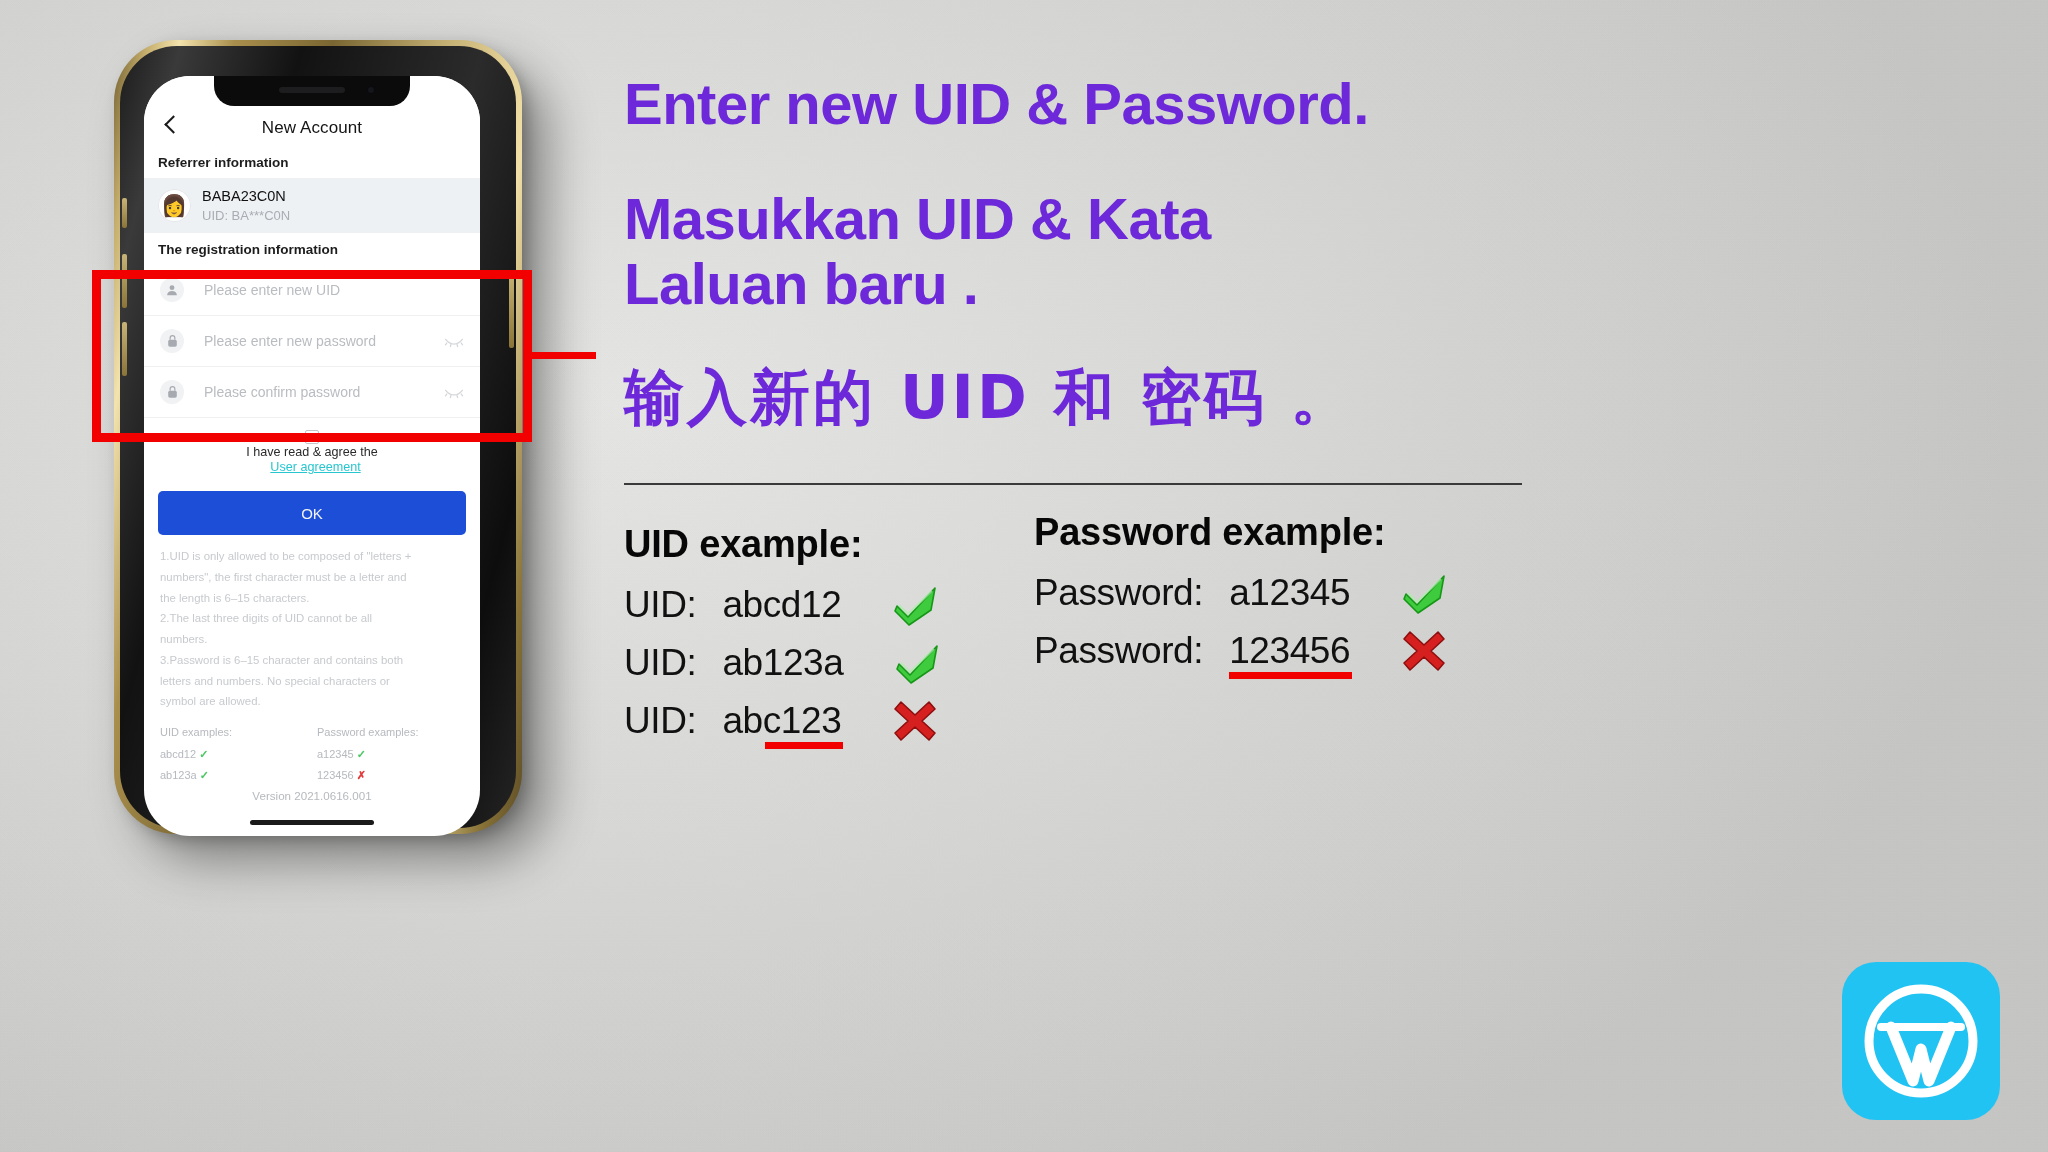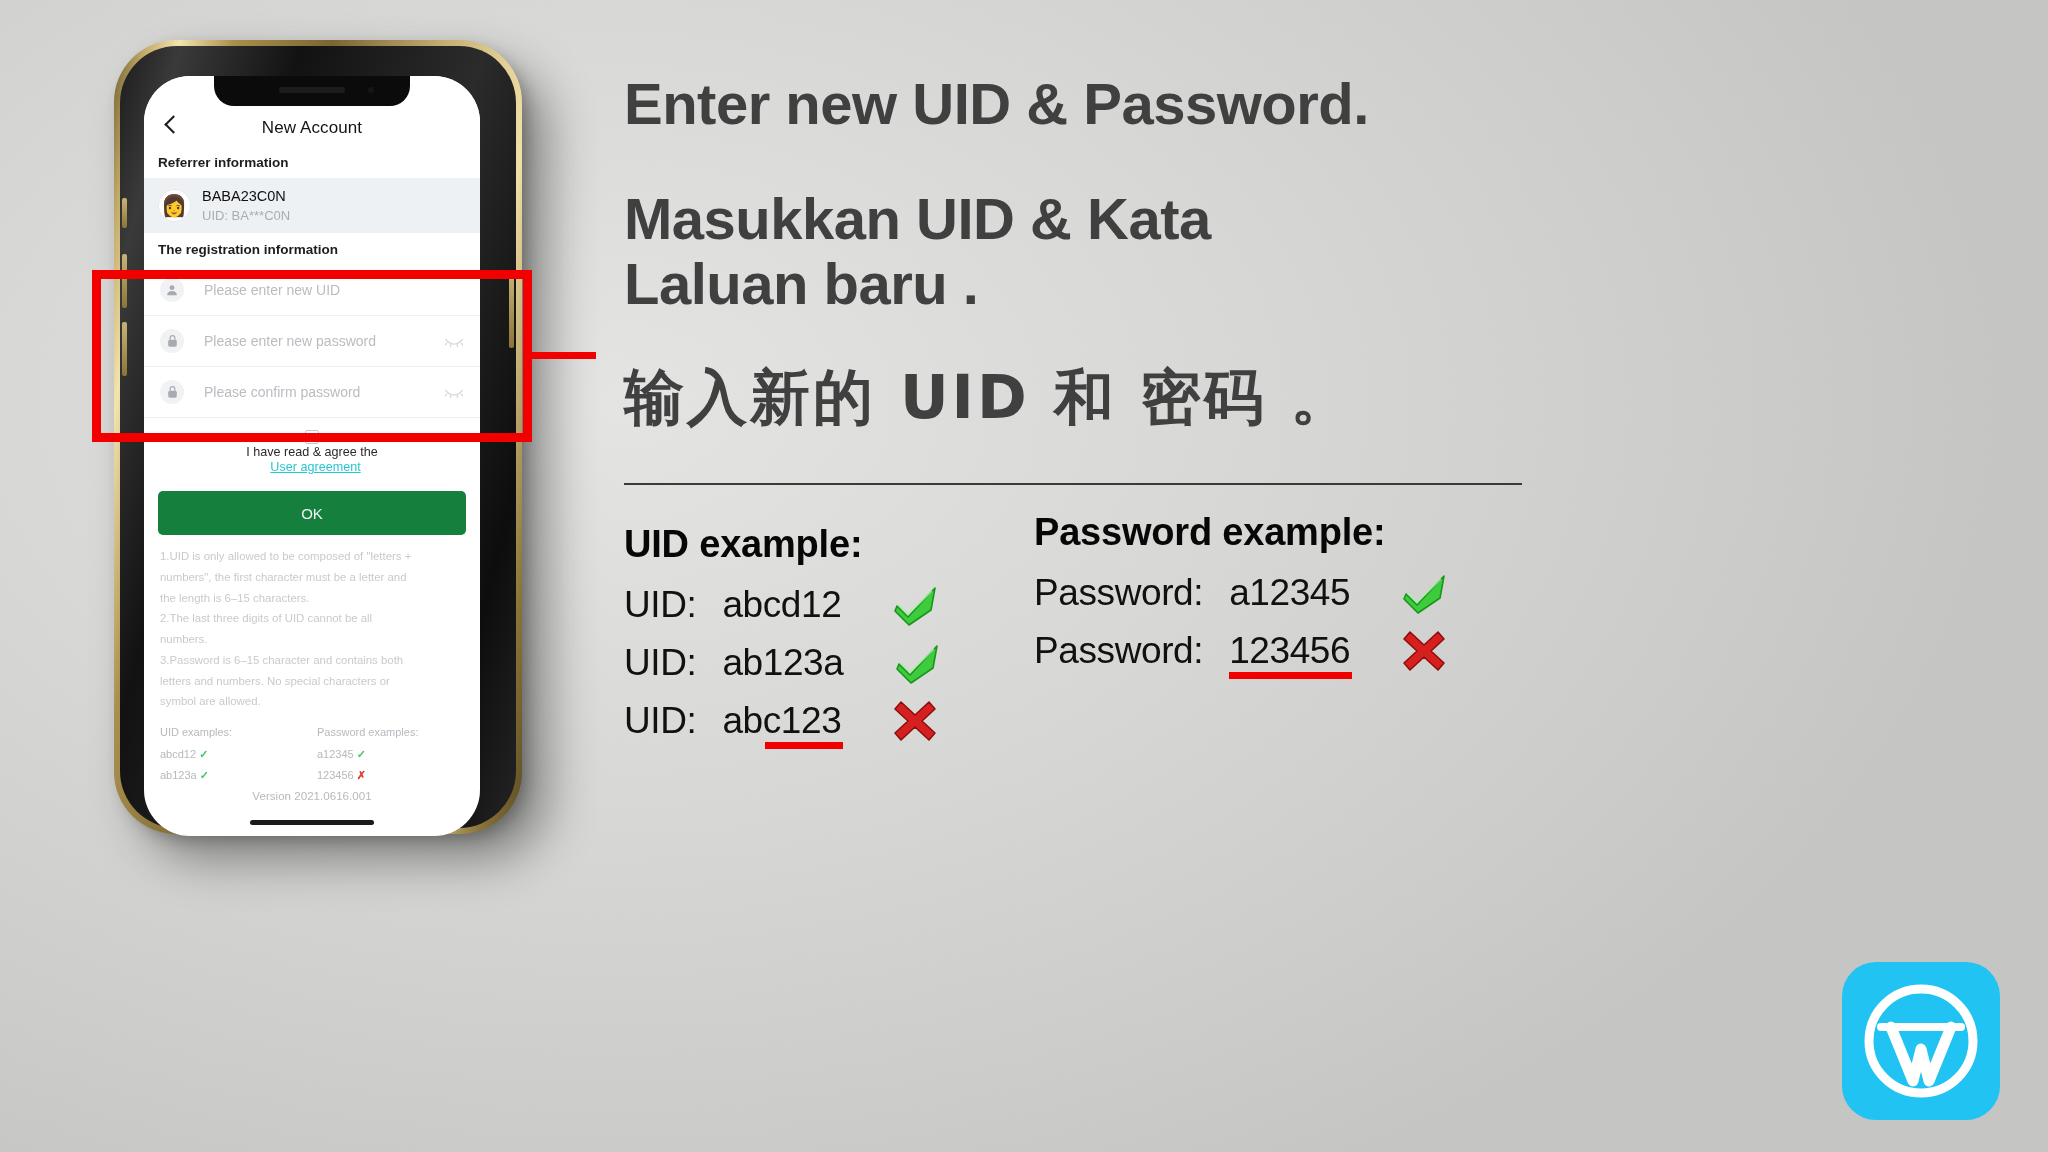--- a/index.html
+++ b/index.html
@@ -158,21 +158,21 @@
     width: 14px; height: 14px; border: 1.3px solid #c2c6cb; border-radius: 2px;
     background: #fff; flex: 0 0 auto;
   }
   .agree-txt { font-size: 12.6px; color: #2a2a2a; }
   .agree-link {
     font-size: 12.6px; color: #27c7cf; text-decoration: underline; margin-left: 7px;
   }
   .ok-btn {
     margin: 9px 14px 0 14px;
     height: 44px; border-radius: 5px;
-    background: #15803d;
+    background: #1d4ed8;
     display: flex; align-items: center; justify-content: center;
     color: #f2f4f6; font-size: 15px; font-weight: 500;
   }
   .rules {
     padding: 11px 16px 4px 16px;
     font-size: 11.4px; line-height: 1.82; color: #c7cace;
   }
   .examples {
     display: flex; padding: 6px 16px 0 16px;
     font-size: 11px; color: #b6b9be; line-height: 1.95;
@@ -206,21 +206,21 @@
     z-index: 40;
   }
 
   
   #right {
     position: absolute;
     left: 624px; top: 64px;
     width: 1340px; height: 1040px;
   }
   .h1 {
-    font-size: 58px; font-weight: 800; color: #404040;
+    font-size: 58px; font-weight: 800; color: #6d28d9;
     letter-spacing: -.5px; line-height: 1.12;
     font-family: "Liberation Sans", sans-serif;
   }
   .h1.l1 { margin-top: 8px; }
   .h1.l2 { margin-top: 50px; }
   .h1.cn {
     margin-top: 47px;
     font-size: 60px; font-weight: 800; letter-spacing: 3px;
     font-family: "DejaVu Sans", sans-serif;
   }

